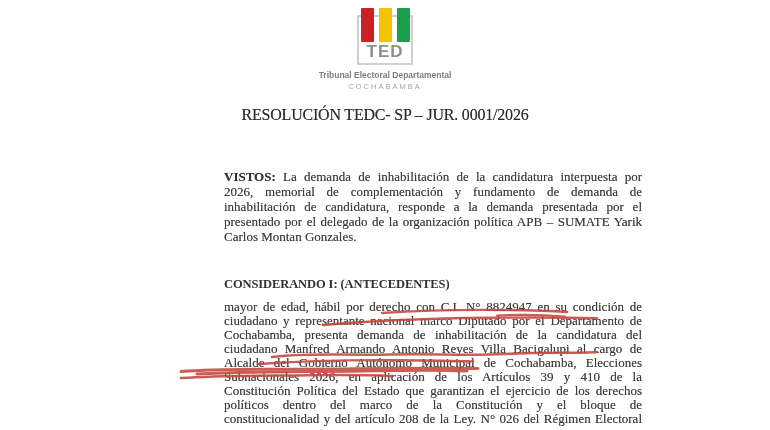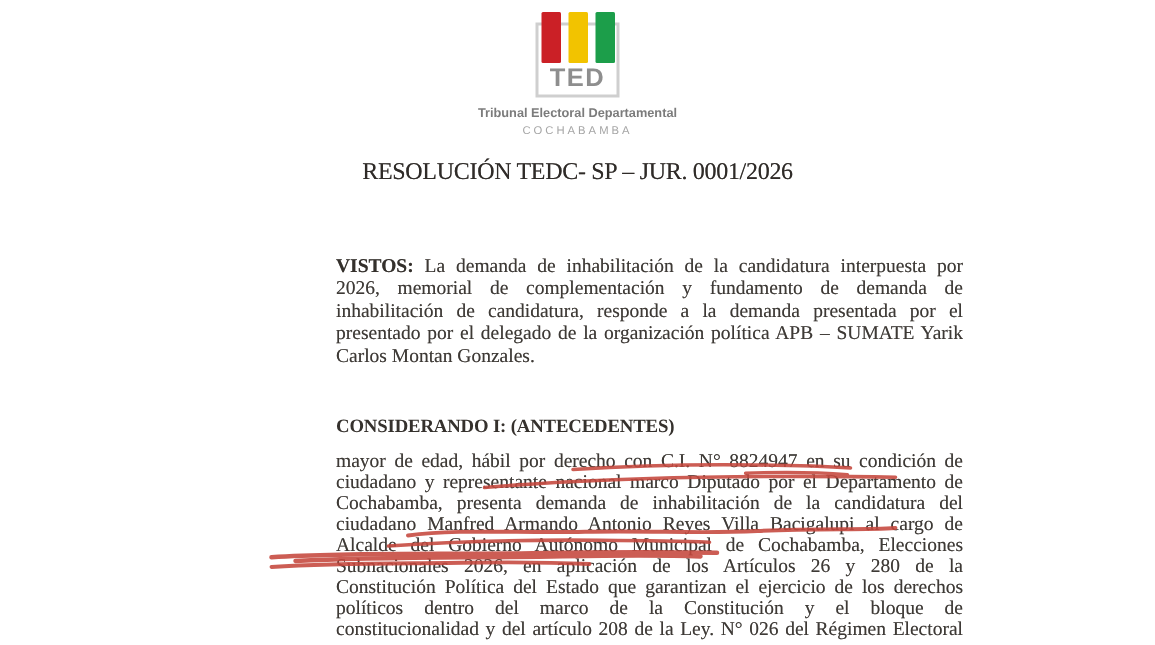--- a/index.html
+++ b/index.html
@@ -73,21 +73,21 @@
     </div>
 
   <div class="col heading1">CONSIDERANDO I: (ANTECEDENTES)</div>
 
   <div class="col antecedentes">
       <div class="tline">mayor de edad, hábil por derecho con C.I. N° 8824947 en su condición de</div>
       <div class="tline">ciudadano y representante nacional marco Diputado por el Departamento de</div>
       <div class="tline">Cochabamba, presenta demanda de inhabilitación de la candidatura del</div>
       <div class="tline">ciudadano Manfred Armando Antonio Reyes Villa Bacigalupi al cargo de</div>
       <div class="tline">Alcalde del Gobierno Autónomo Municipal de Cochabamba, Elecciones</div>
-      <div class="tline">Subnacionales 2026, en aplicación de los Artículos 26 y 280 de la</div>
+      <div class="tline">Subnacionales 2026, en aplicación de los Artículos 39 y 410 de la</div>
       <div class="tline">Constitución Política del Estado que garantizan el ejercicio de los derechos</div>
       <div class="tline">políticos dentro del marco de la Constitución y el bloque de</div>
       <div class="tline">constitucionalidad y del artículo 208 de la Ley. N° 026 del Régimen Electoral</div>
     </div>
 
   <svg class="marks" viewBox="0 0 770 430" xmlns="http://www.w3.org/2000/svg">
       <path d="M382,313 C420,310.5 465,309.5 505,310 C530,310.3 552,311 567,312" stroke="#c5473d" stroke-width="2.4" fill="none" stroke-linecap="round"></path>
       <path d="M497,315.5 C520,314.5 545,314.8 565,316.5" stroke="#c5473d" stroke-width="2.2" fill="none" stroke-linecap="round"></path>
       <path d="M323,325 C370,321 430,318.5 490,317.8 C530,317.4 570,317.6 597,318.2" stroke="#c5473d" stroke-width="2.4" fill="none" stroke-linecap="round"></path>
       <path d="M272,357 C305,352.5 345,355.5 390,354.5 C435,353.5 465,356 505,354 C545,352 575,353.5 597,352" stroke="#c5473d" stroke-width="2.6" fill="none" stroke-linecap="round"></path>

